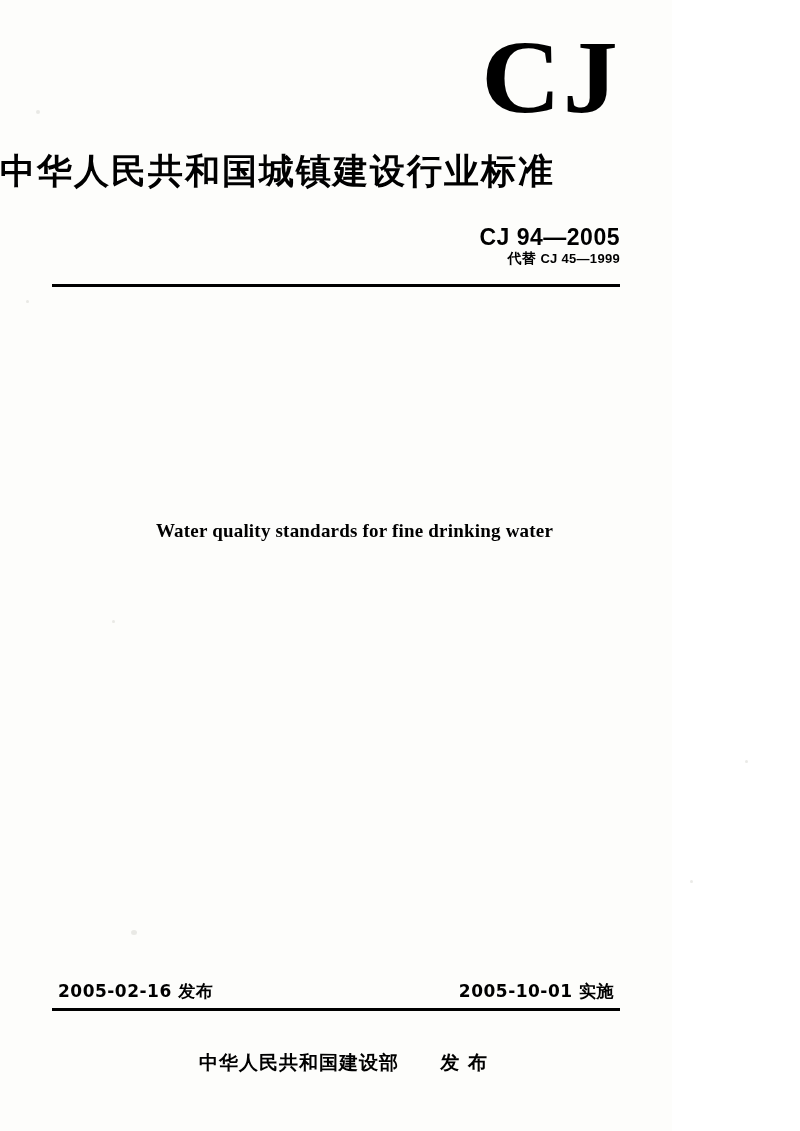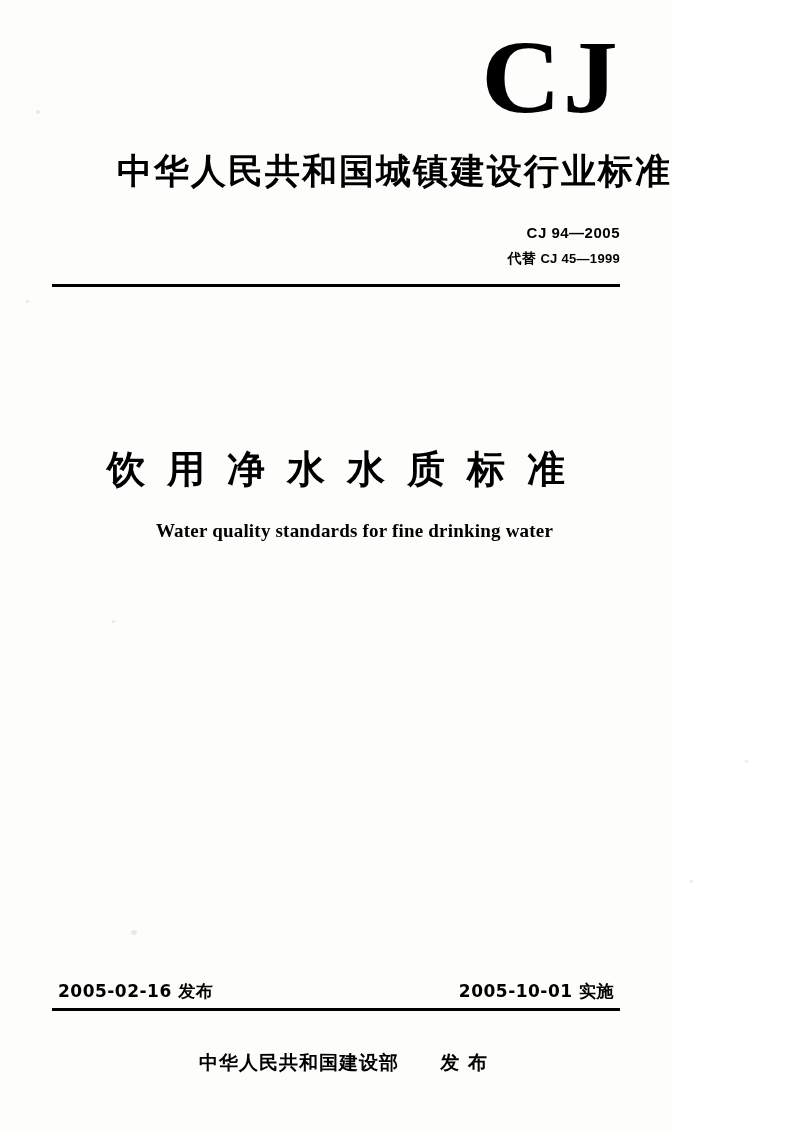--- a/index.html
+++ b/index.html
@@ -40,37 +40,37 @@
     font-stretch: condensed;
     transform: scaleX(1.06);
     transform-origin: right center;
   }
 
   
   .header-title {
     position: absolute;
     left: 0; right: 0;
     top: 148px;
-    text-align: right;
+    text-align: left;
     font-family: "DejaVu Sans", sans-serif;
     font-weight: bold;
     font-size: 35px;
     letter-spacing: 2px;
     color: #000;
   }
 
   
   .std-no {
     position: absolute;
     right: 52px;
     top: 224px;
     text-align: left;
     font-family: "Liberation Sans", sans-serif;
     font-weight: bold;
-    font-size: 15px;
+    font-size: 23px;
     letter-spacing: 0.5px;
   }
   .std-replace {
     position: absolute;
     right: 52px;
     top: 250px;
     text-align: right;
     font-family: "Liberation Sans", sans-serif;
     font-weight: bold;
     font-size: 14px;
@@ -181,21 +181,20 @@
 
   <div class="std-no">CJ 94—2005</div>
 
   <div class="std-replace">
     <span>代替</span>
     <span class="small">CJ 45—1999</span>
   </div>
 
   <div class="rule-top"></div>
 
-  <div class="main-title">饮用净水水质标准</div>
   <div class="sub-title">Water quality standards for fine drinking water</div>
 
   <div class="rule-bottom"></div>
 
   <div class="date-left">2005-02-16 发布</div>
   <div class="date-right">2005-10-01 实施</div>
 
   <div class="issuer">
     <span>中华人民共和国建设部</span>
     <span class="gap"></span>

